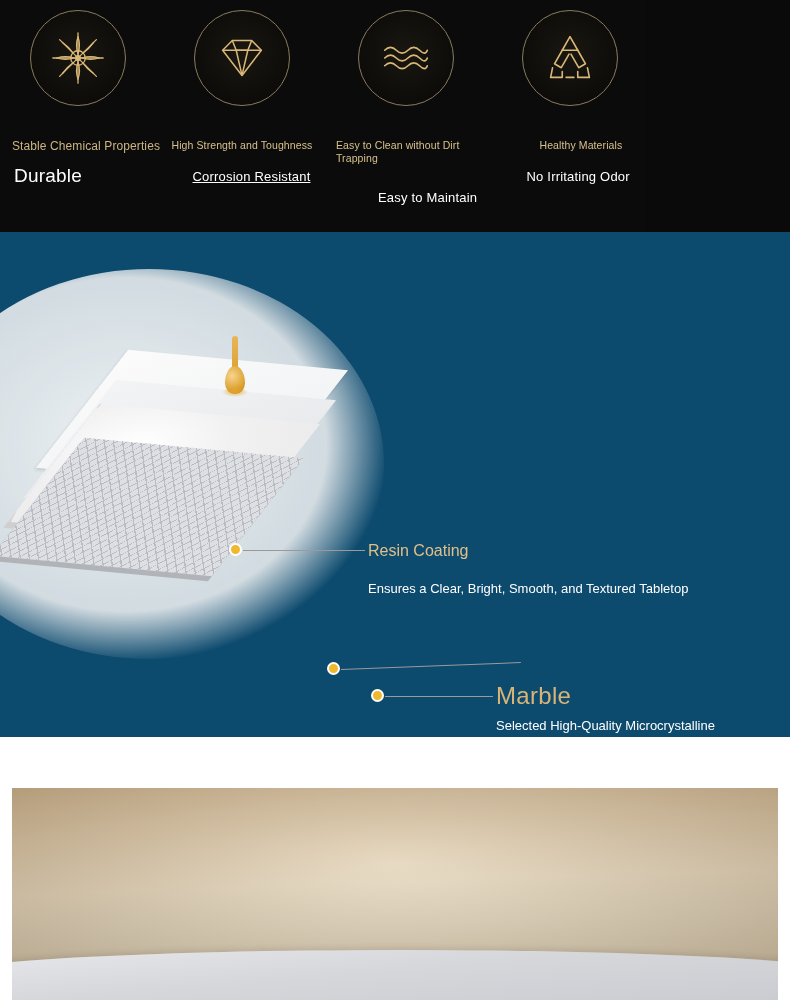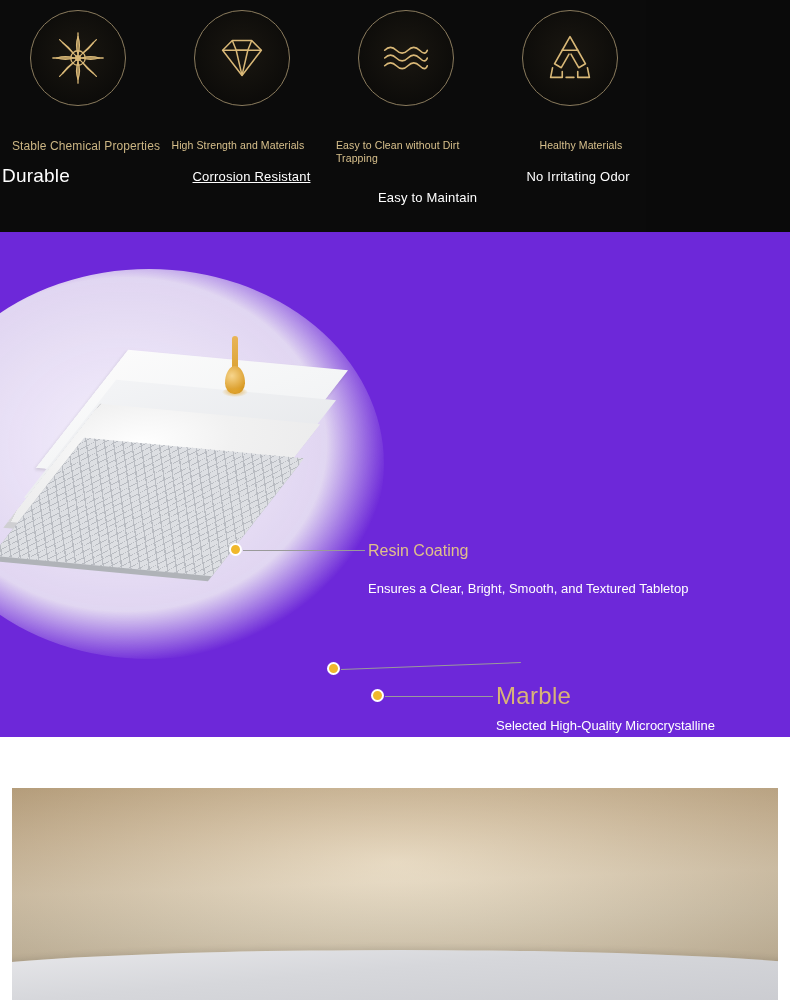--- a/index.html
+++ b/index.html
@@ -52,30 +52,30 @@
   .feature:nth-child(3) .f-sub { margin-left: 13px; }
   .feature:nth-child(4) .f-sub { margin-left: 55px; }
 
   .f-title {
     color: #ffffff;
     font-size: 13px;
     margin-top: 17px;
     margin-left: 12px;
     letter-spacing: .2px;
   }
-  .feature:nth-child(1) .f-title { font-size: 19px; margin-top: 12px; margin-left: 2px;}
+  .feature:nth-child(1) .f-title { font-size: 19px; margin-top: 12px; margin-left: 14px;}
   .feature:nth-child(2) .f-title { margin-left: 31px; text-decoration: underline; }
   .feature:nth-child(3) .f-title { margin-left: 55px; margin-top: 25px; }
   .feature:nth-child(4) .f-title { margin-left: 42px; }
 
   
   .diagram {
     position: relative;
     width: 790px; height: 505px;
-    background: #6d28d9;
+    background: #0c4a6e;
     overflow: hidden;
   }
   .blob {
     position: absolute;
     left: -86px; top: 37px;
     width: 470px; height: 390px;
     border-radius: 50%;
     background: radial-gradient(ellipse at 45% 45%, rgba(255,255,255,.92) 0%, rgba(245,245,245,.85) 55%, rgba(240,240,240,.0) 72%);
     filter: blur(.4px);
   }
@@ -206,21 +206,21 @@
         <span>
           <svg class="icon-svg" viewBox="0 0 64 64" fill="none" stroke="#d9b877" stroke-width="1.5" stroke-linejoin="round">
             <path d="M12 24 L22 14 L42 14 L52 24 L32 50 Z"></path>
             <path d="M12 24 L52 24"></path>
             <path d="M22 14 L26 24 L32 50"></path>
             <path d="M42 14 L38 24 L32 50"></path>
             <path d="M26 24 L38 24"></path>
           </svg>
         </span>
       </div>
-      <div class="f-sub">High Strength and Materials</div>
+      <div class="f-sub">High Strength and Toughness</div>
       <div class="f-title">Corrosion Resistant</div>
     </div>
 
     <div class="feature">
       <div class="circle">
         <span>
           <svg class="icon-svg" viewBox="0 0 64 64" fill="none" stroke="#d9b877" stroke-width="1.6" stroke-linecap="round">
             <path d="M10 24 q6 -6 12 0 t12 0 t12 0 t8 0"></path>
             <path d="M10 32 q6 -6 12 0 t12 0 t12 0 t8 0"></path>
             <path d="M10 40 q6 -6 12 0 t12 0 t12 0 t8 0"></path>

